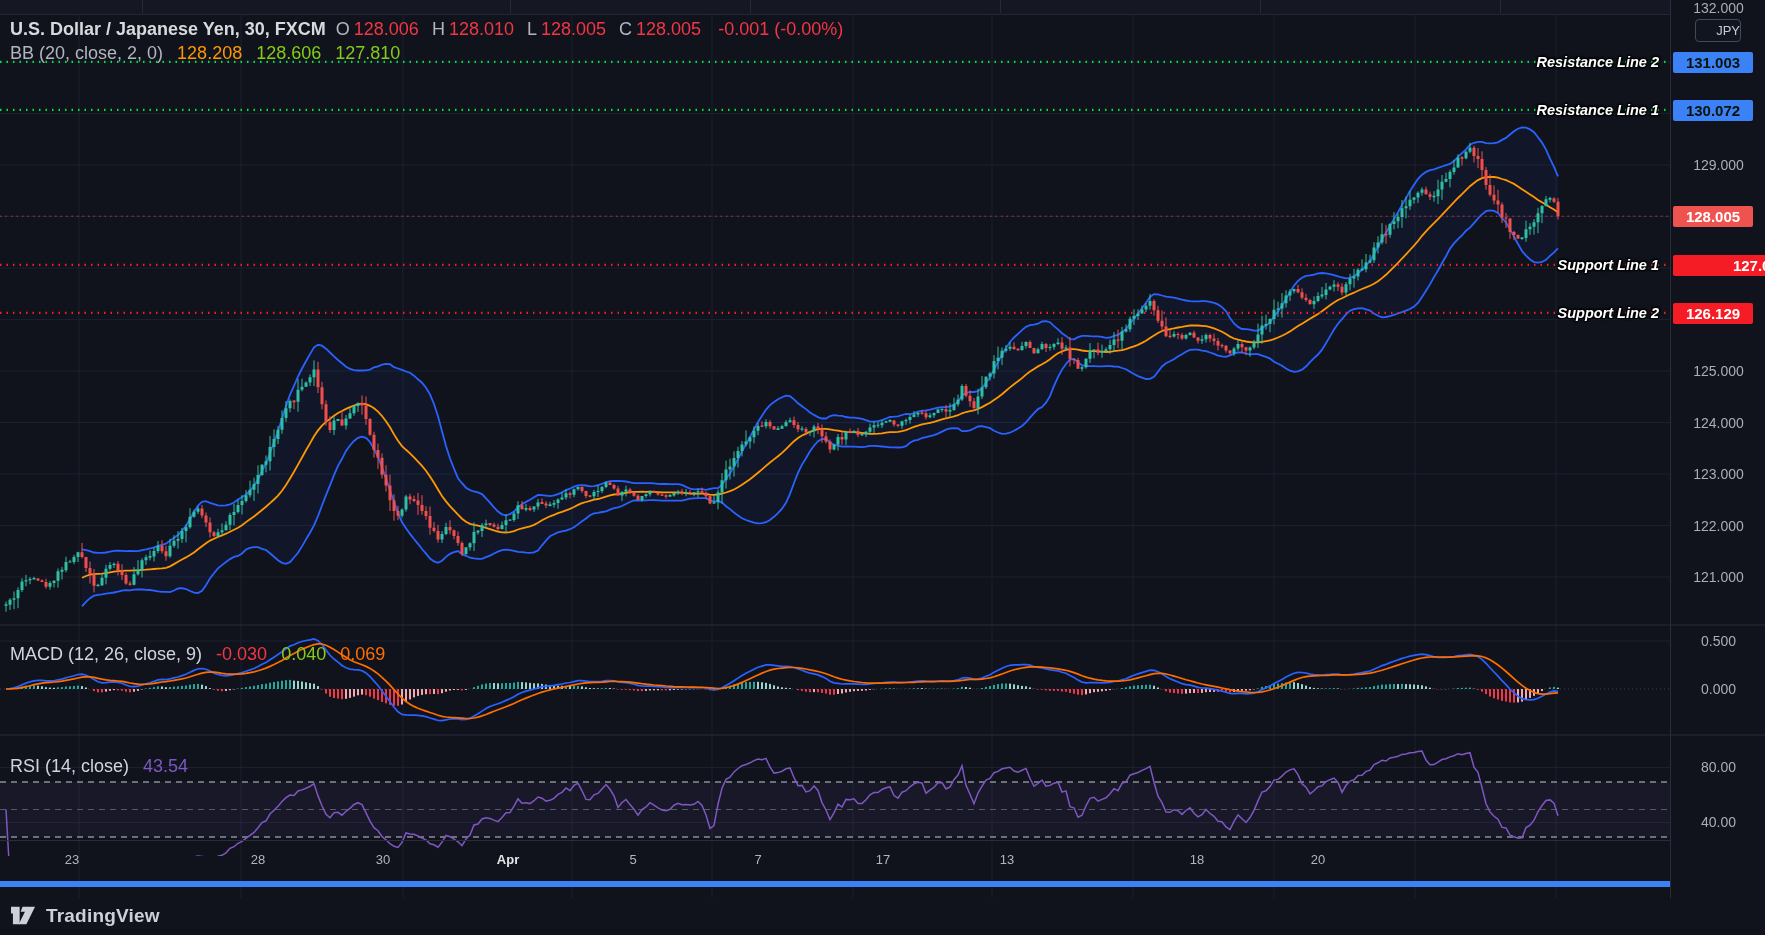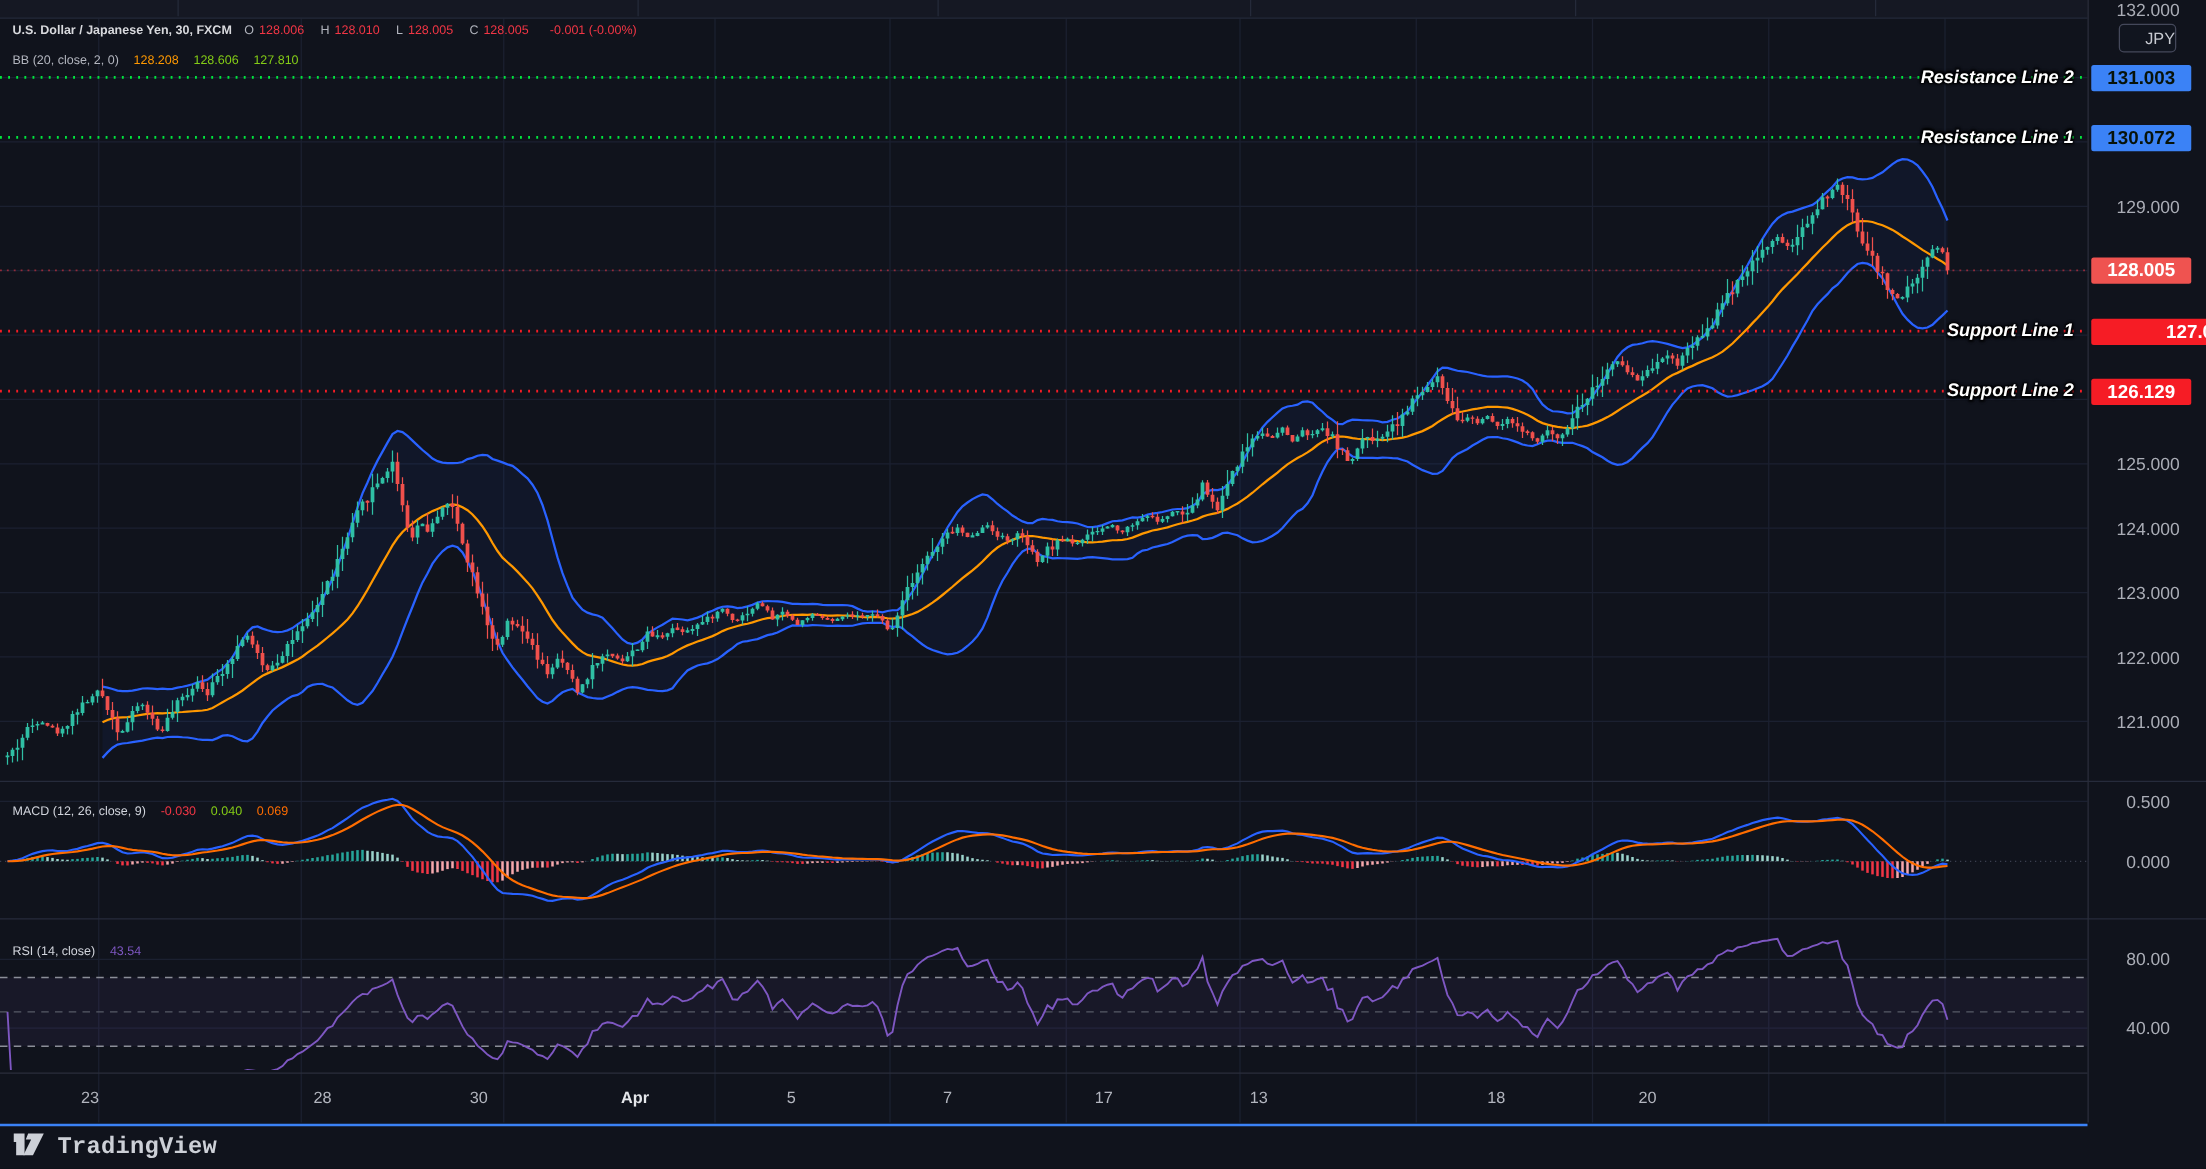--- a/index.html
+++ b/index.html
@@ -4,21 +4,21 @@
 <style>
   html,body{margin:0;padding:0;background:#0d0f17;}
   #app{position:relative;width:1765px;height:935px;background:#10131c;overflow:hidden;
        font-family:"Liberation Sans","DejaVu Sans",sans-serif;}
   #chart-layer{position:absolute;left:0;top:0;width:1765px;height:935px;}
   #chart-layer svg{display:block;}
   .topstrip{position:absolute;left:0;top:0;width:1670px;height:14px;background:#151823;
             border-bottom:1px solid #232838;}
   .topstrip i{position:absolute;top:0;height:13px;width:1px;background:#252a3a;}
   
-  .legend{position:absolute;left:10px;white-space:nowrap;font-size:10px;color:#d8d9dd;z-index:6;text-align:right;}
+  .legend{position:absolute;left:10px;white-space:nowrap;font-size:18px;color:#d8d9dd;z-index:6;text-align:right;}
   .legend .lbl{color:#b2b5be;}
   .legend .ttl{color:#d8d9dd;font-weight:600;margin-right:10px;}
   .legend span{margin-right:4px;}
   .legend .vr{color:#f23645;}
   .legend .vb{color:#84cc16;}
   .legend .vo{color:#ff9800;}
   .legend .vp{color:#7e57c2;}
   .legend .gap{margin-right:9px;}
   
   .axis-col{position:absolute;left:1670px;top:0;width:95px;height:898px;border-left:1px solid #2a2e3b;z-index:5;}
@@ -28,26 +28,26 @@
   .badge{position:absolute;left:2px;width:80px;height:21px;line-height:21px;text-align:center;
          font-size:15px;font-weight:700;border-radius:2px;z-index:6;}
   .badge.green{background:#3b82f6;color:#081309;}
   .badge.red{background:#f61c25;color:#fff;}
   .badge.salmon{background:#ef5350;color:#fff;}
   
   .lvl-name{position:absolute;right:106px;transform:translateY(-50%);font-size:14.5px;font-weight:700;
             font-style:italic;color:#fff;z-index:6;white-space:nowrap;
             text-shadow:1px 1px 2px #000,-1px -1px 2px #000,1px -1px 2px #000,-1px 1px 2px #000;}
   
-  .time-axis{position:absolute;left:0;top:858px;width:1670px;height:40px;border-top:1px solid #2a2e3b;
-             border-bottom:2px solid #3b82f6;z-index:5;}
+  .time-axis{position:absolute;left:0;top:840px;width:1670px;height:40px;border-top:1px solid #2a2e3b;
+             border-bottom:6px solid #3b82f6;z-index:5;}
   .ttick{position:absolute;top:11px;transform:translateX(-50%);font-size:13px;color:#b2b5be;}
   .ttick.em{color:#e4e6ea;font-weight:700;}
   
-  .footer{position:absolute;left:10px;top:903px;display:flex;align-items:flex-end;z-index:6;font-family:Liberation Mono, monospace;}
+  .footer{position:absolute;left:10px;top:903px;display:flex;align-items:center;z-index:6;}
   .tvmark{width:27px;height:25px;margin-right:9px;}
   .tvtext{color:#cdd0d7;font-size:19px;font-weight:700;letter-spacing:.2px;}
 </style>
 </head>
 <body>
 
 <div id="app">
 
   <div id="chart-layer">
       <svg width="1765" height="935" viewBox="0 0 1765 935" xmlns="http://www.w3.org/2000/svg">

